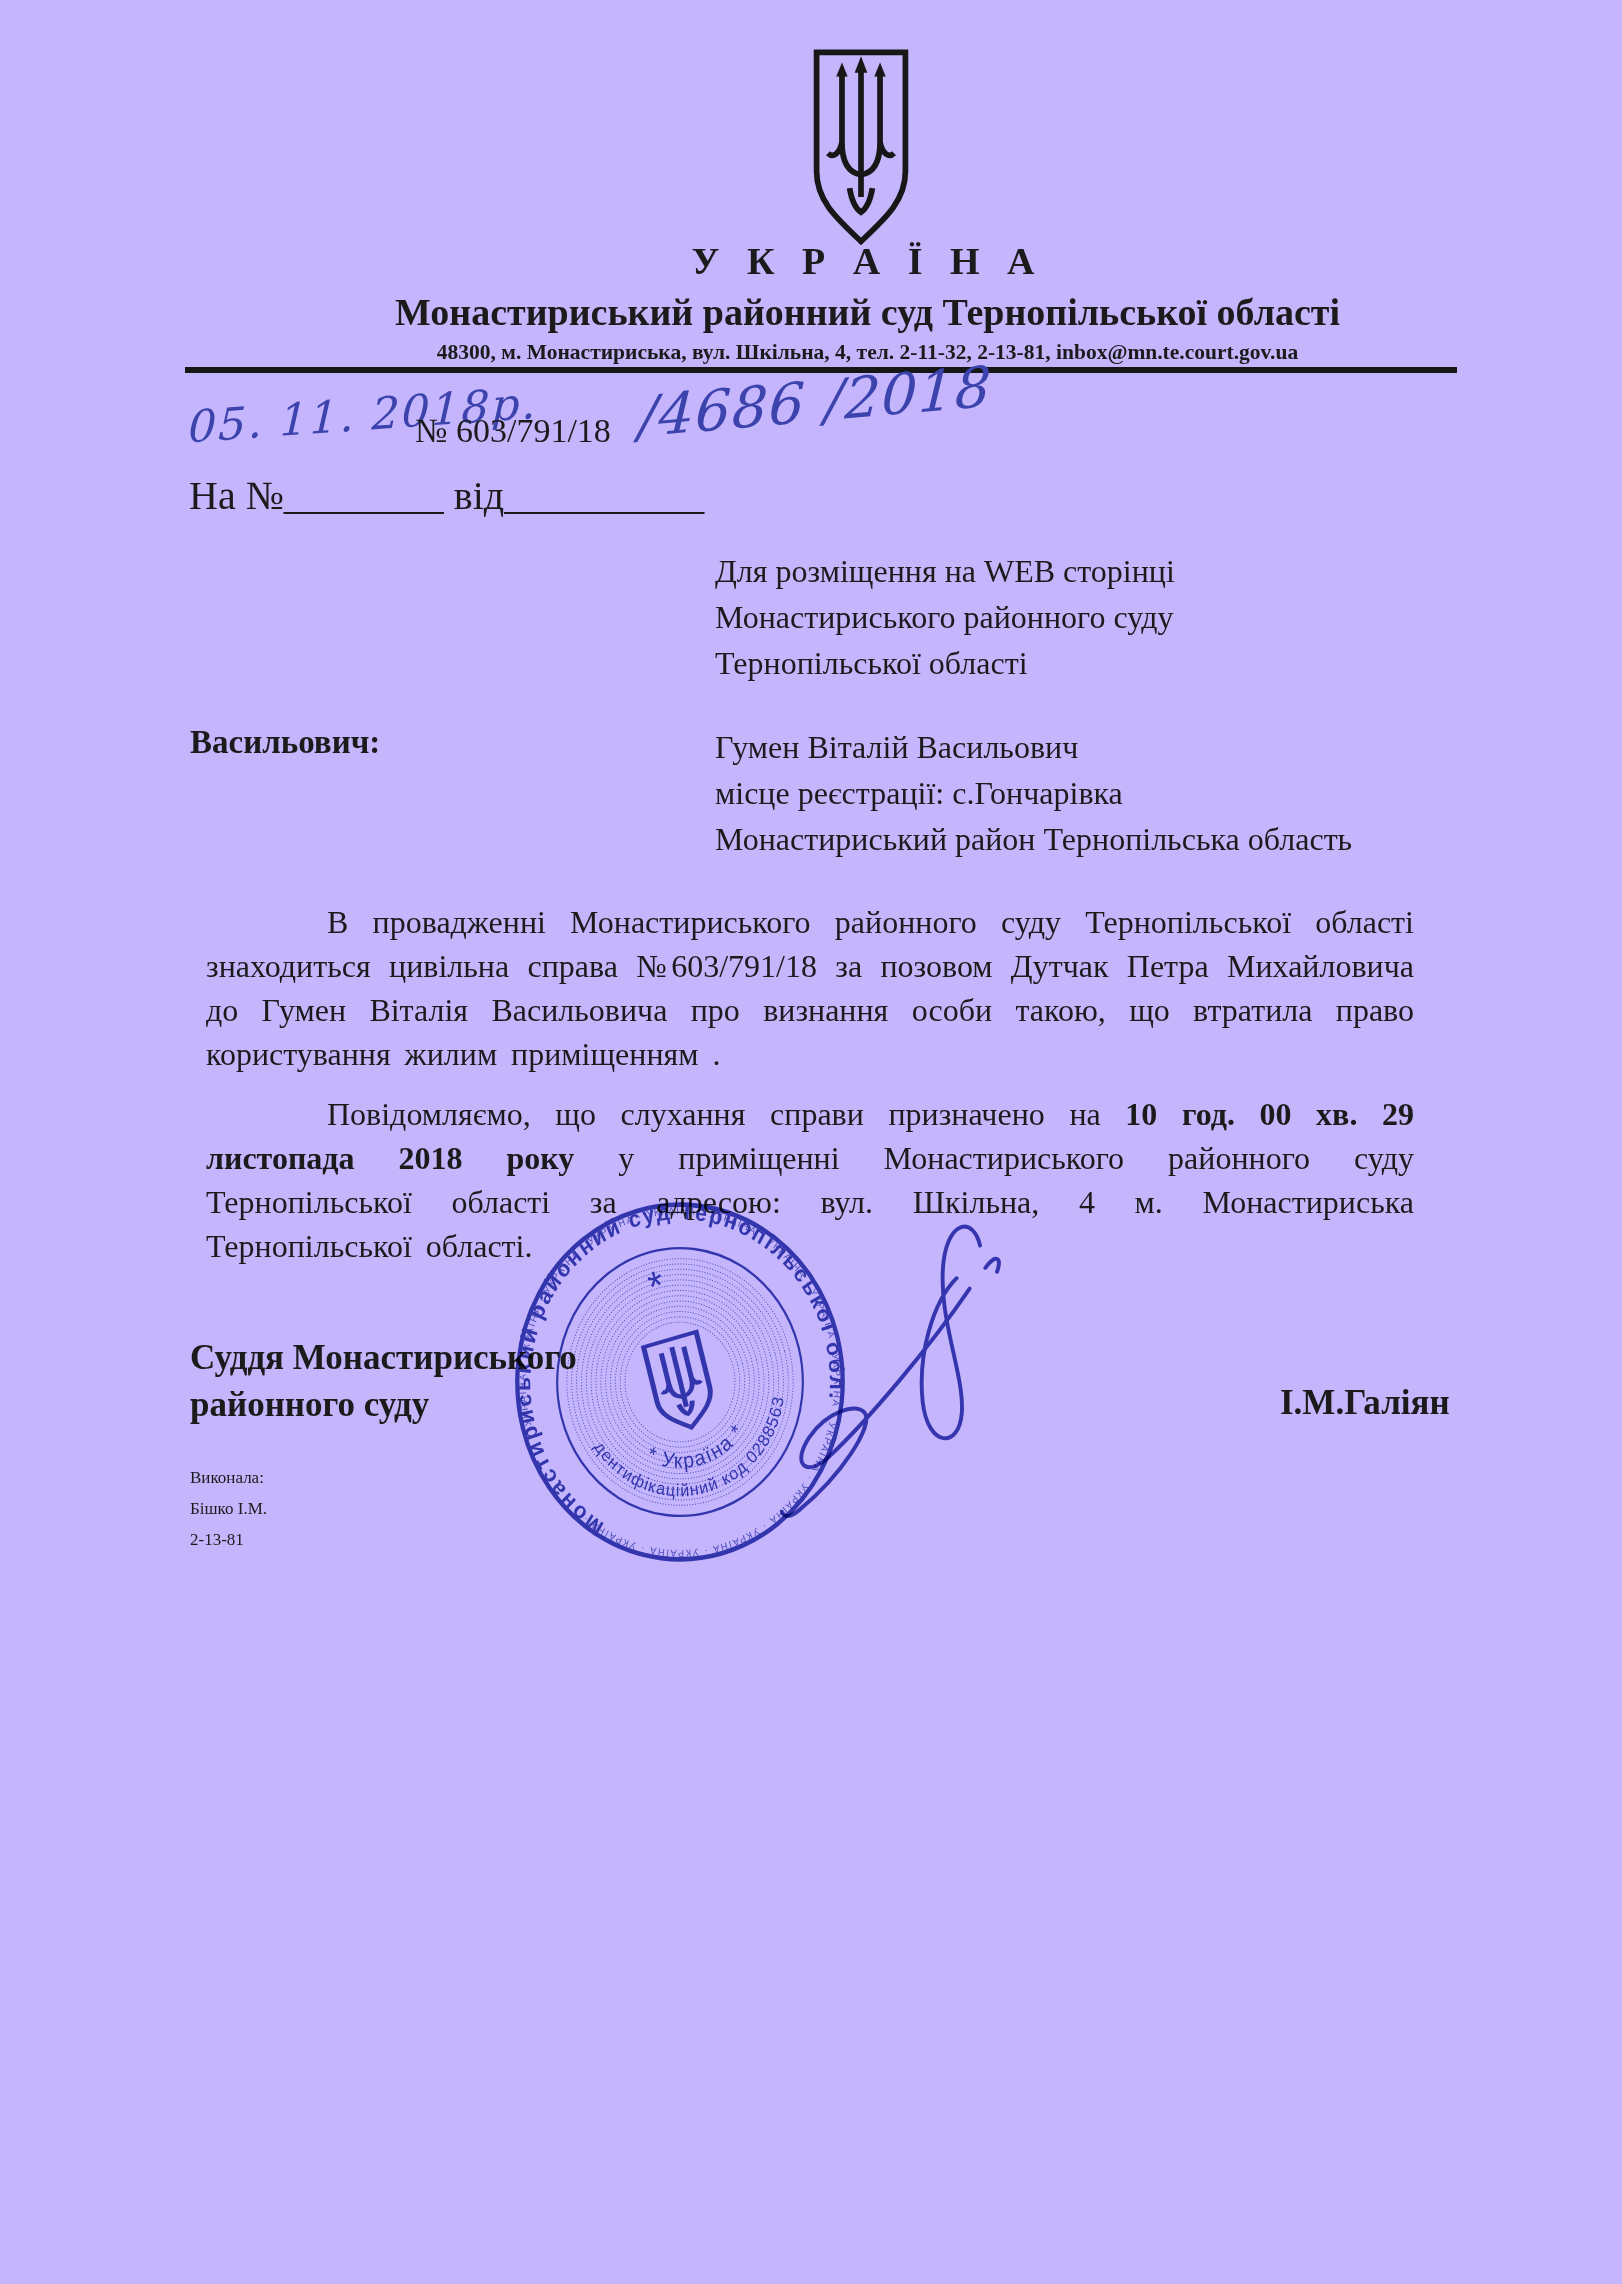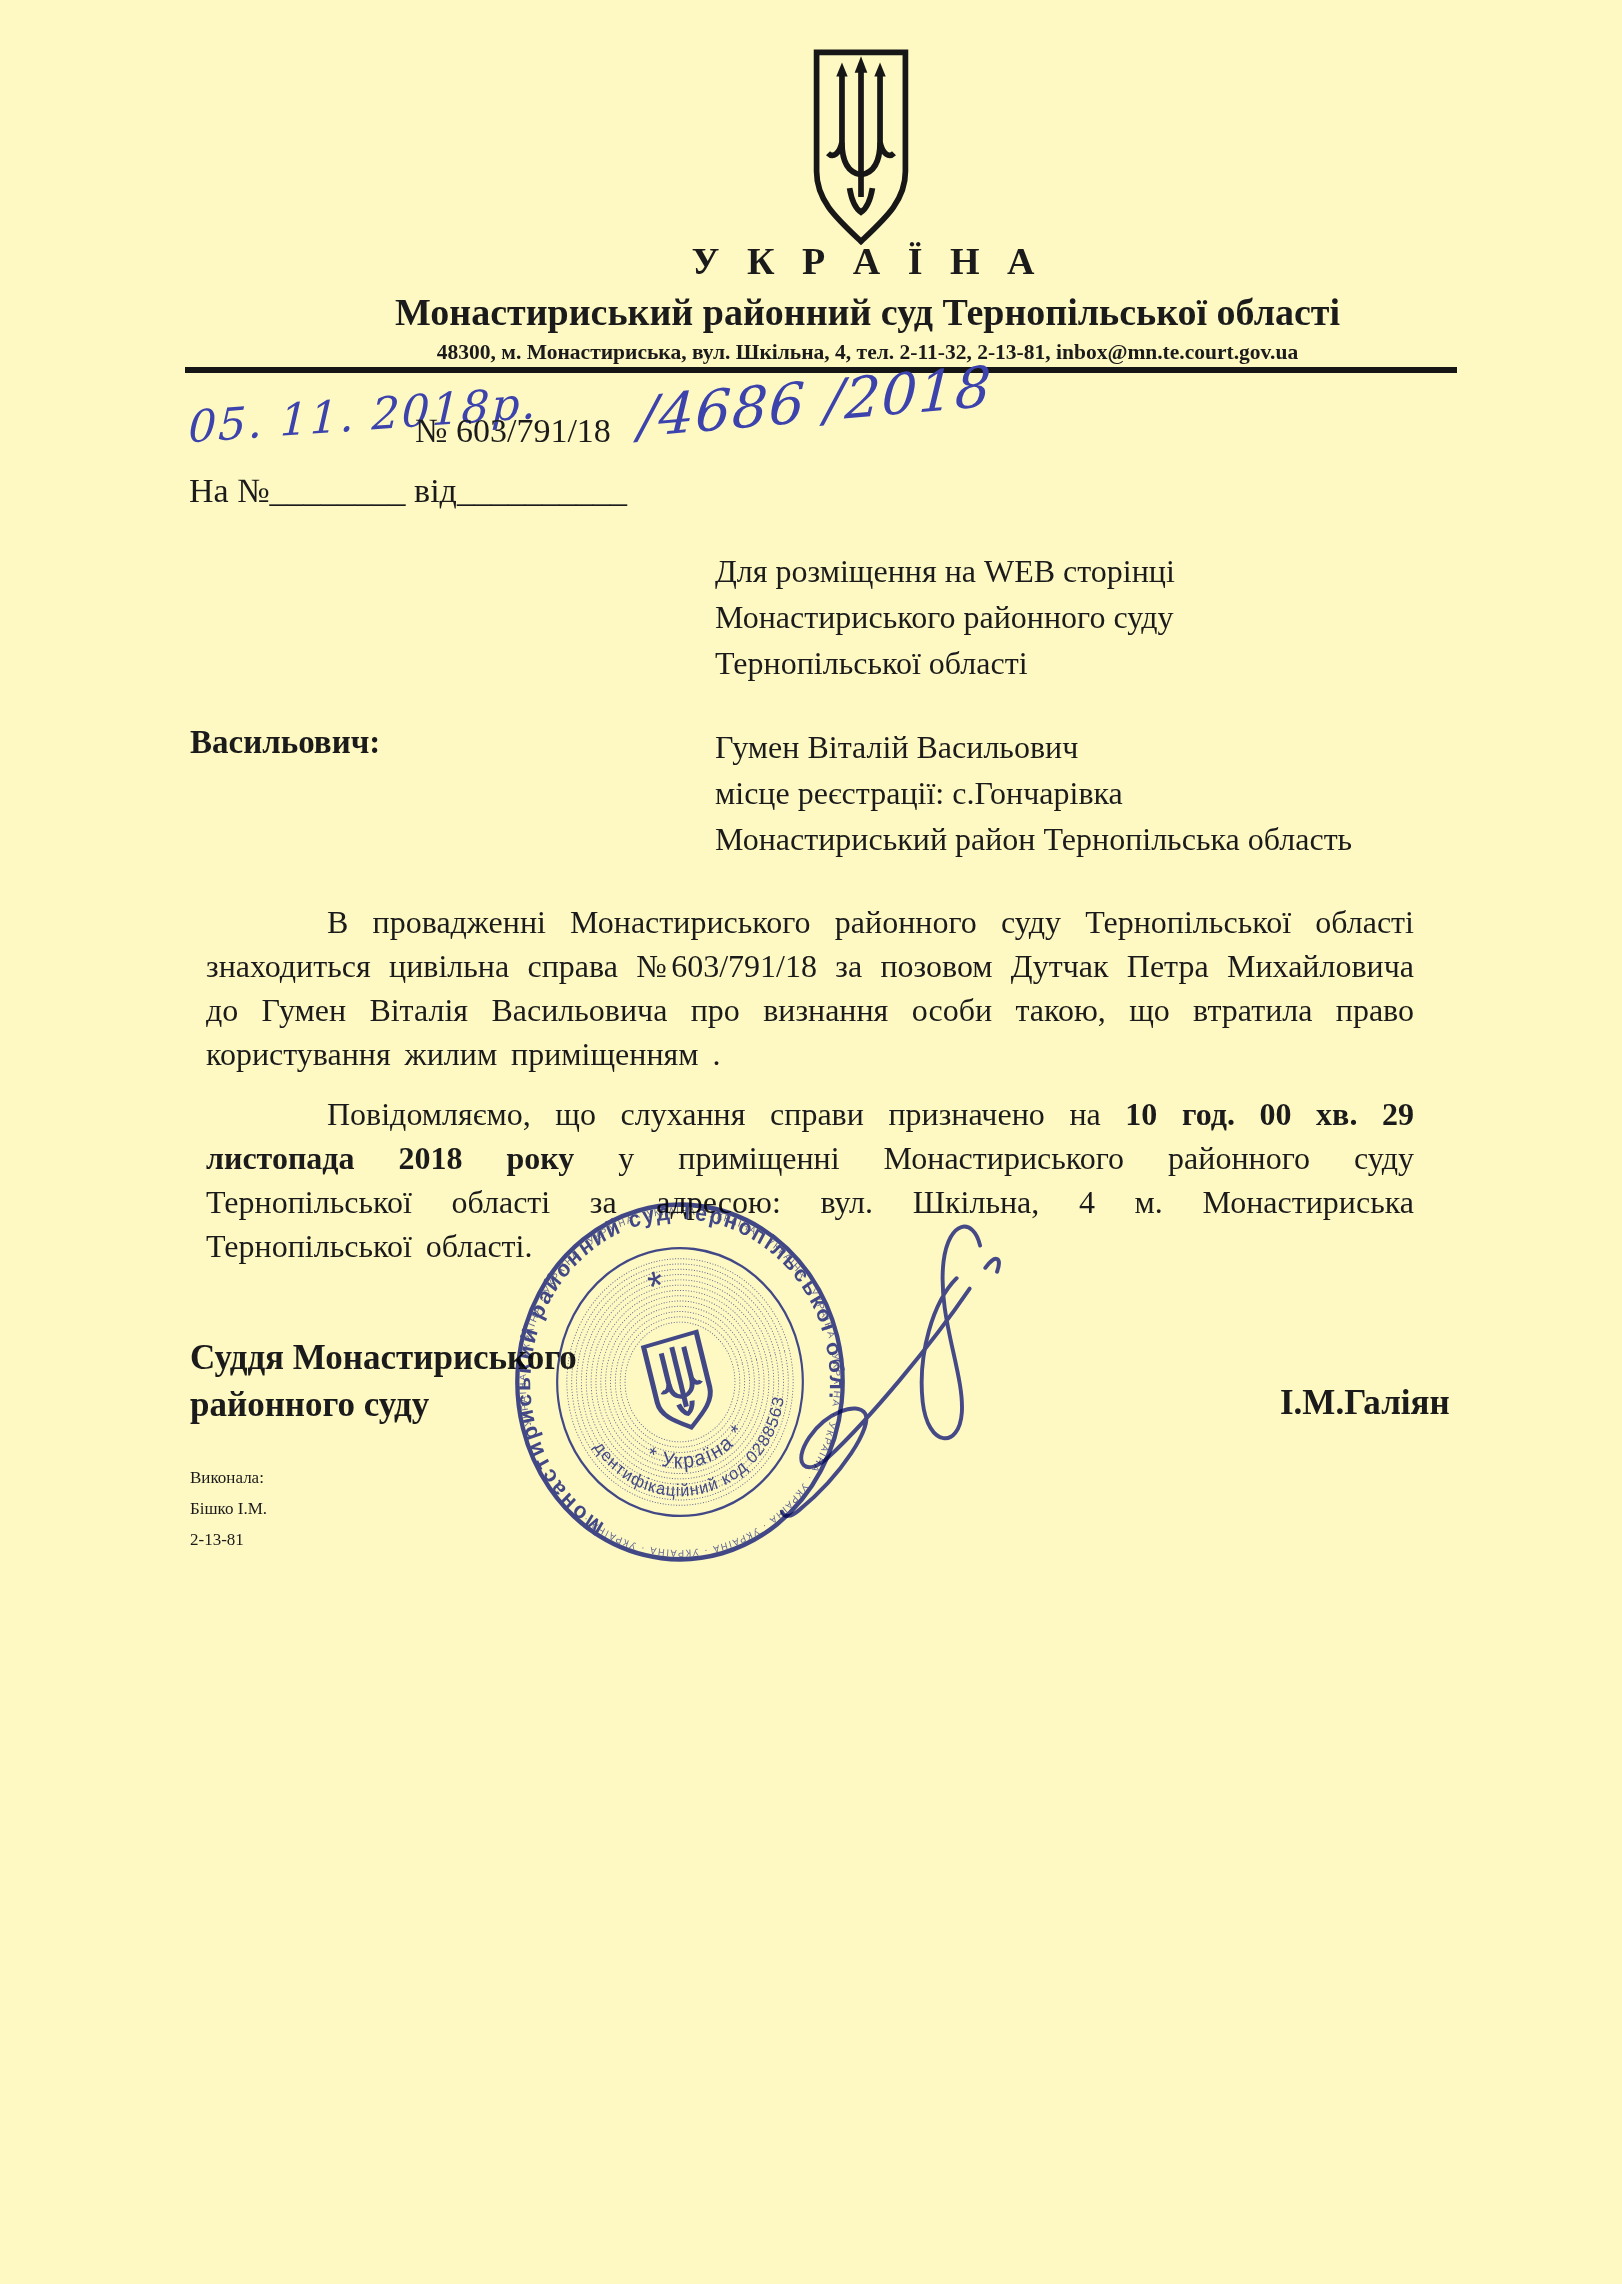--- a/index.html
+++ b/index.html
@@ -1,30 +1,30 @@
 <!DOCTYPE html>
 <html style="font-size:10.4px"><head>
 <meta charset="utf-8">
 <style>
   html,body{margin:0;padding:0;background:#9a9a9a;}
   .page{
-    position:relative;width:1622px;height:2284px;background:#fef9c3;
+    position:relative;width:1622px;height:2284px;background:#c4b5fd;
     font-family:"Liberation Serif","DejaVu Serif",serif;color:#1b1b1b;overflow:hidden;
   }
   .abs{position:absolute;}
   .centerband{left:111px;width:1513px;text-align:center;}
   .country{top:239px;font-size:38px;font-weight:bold;letter-spacing:9px;}
   .courtname{top:290px;font-size:38px;font-weight:bold;}
   .addrline{top:340px;font-size:21.5px;font-weight:bold;}
   .rule{left:185px;top:367px;width:1272px;height:5.9px;background:#161616;}
   .ink{color:#3c43ad;font-style:italic;font-family:"DejaVu Serif",serif;}
   .hw-date{left:188px;top:389px;font-size:44px;transform:rotate(-4deg) skewX(-6deg);letter-spacing:2px;white-space:nowrap;}
   .ref-num{left:415px;top:412px;font-size:34px;white-space:nowrap;}
   .hw-num{left:638px;top:369px;font-size:56px;transform:rotate(-5deg) skewX(-8deg);letter-spacing:1.3px;white-space:nowrap;}
-  .reply{left:189px;top:472px;font-size:34px;white-space:nowrap;}
+  .reply{left:189px;top:472px;font-size:40px;white-space:nowrap;}
   .block{line-height:46px;font-size:32px;white-space:nowrap;}
   .recipient{left:715px;top:548px;}
   .resp-label{left:190px;top:724px;font-size:33px;font-weight:bold;}
   .respondent{left:715px;top:724px;}
   .bodytext{
     left:190px;top:884px;width:1240px;font-size:32px;line-height:44px;
     text-align:justify;word-spacing:5.9px;
   }
   .bodytext p{margin:16px;text-indent:121px;}
   .b{font-weight:bold;}

